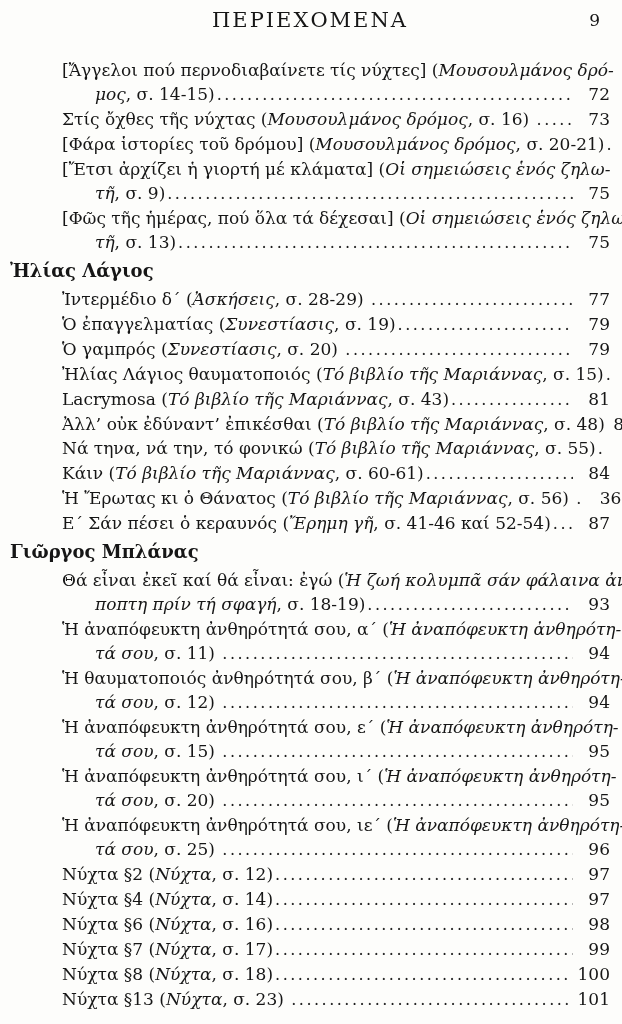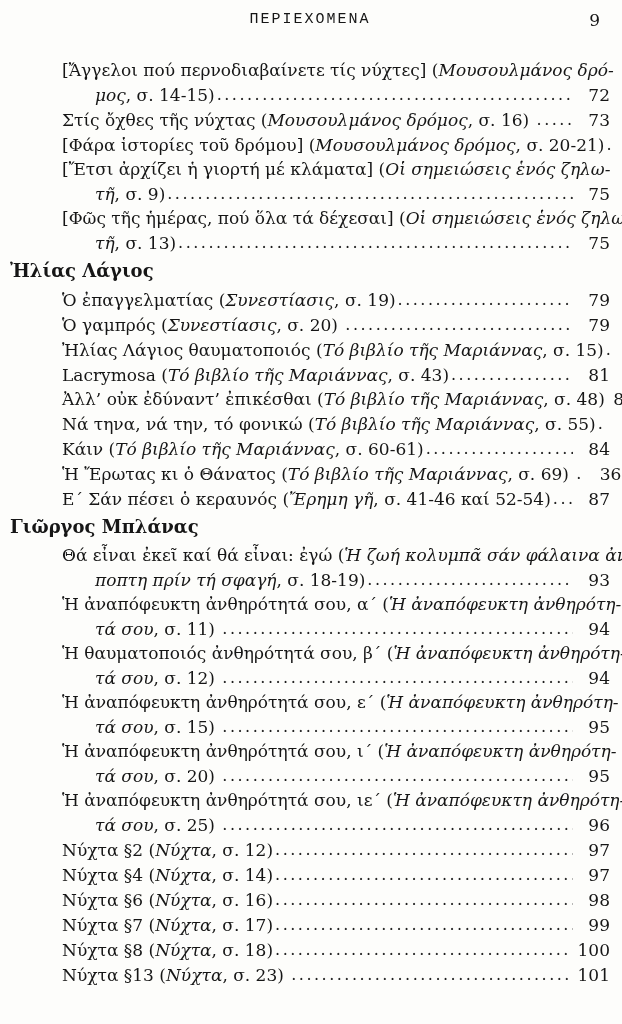--- a/index.html
+++ b/index.html
@@ -16,43 +16,42 @@
     padding: 8px 12px 0 10px;
     overflow: hidden;
   }
   .page-head {
     position: relative;
     height: 24px;
     margin-bottom: 26px;
   }
   .head-title {
     text-align: center;
-    font-size: 15px;
+    font-size: 21px;
     letter-spacing: 2px;
     line-height: 24px;
-    font-family: Liberation Mono, monospace;
   }
   .head-page {
     position: absolute;
     right: 10px;
     top: 0;
     font-size: 17px;
     line-height: 24px;
   }
   .section-heading {
     font-weight: bold;
     font-size: 18px;
     line-height: 24px;
     margin-top: 4px;
     margin-bottom: 4px;
   }
   .section:first-child .entries { margin-top: 0; }
   .entry-line {
     display: flex;
-    align-items: center;
+    align-items: flex-start;
     line-height: 24px;
     margin-left: 52px;
     white-space: pre;
   }
   .entry-line.indent { margin-left: 85px; }
   .seg { white-space: pre; }
   .seg.i { font-style: italic; }
   .leader {
     flex: 1 1 auto;
     overflow: hidden;
@@ -102,20 +101,23 @@
           <div class="entry">
             <div class="entry-line"><span class="seg r">[Φῶς τῆς ἡμέρας, πού ὅλα τά δέχεσαι] (</span><span class="seg i">Οἱ σημειώσεις ἑνός ζηλω-</span></div>
             <div class="entry-line indent"><span class="seg i">τῆ</span><span class="seg r">, σ. 13)</span><span class="leader"></span><span class="pagenum">75</span></div>
           </div>
         </div>
       </div>
       <div class="section">
         <div class="section-heading">Ἠλίας Λάγιος</div>
         <div class="entries">
           <div class="entry">
+            <div class="entry-line"><span class="seg r">Ἰντερμέδιο δ΄ (</span><span class="seg i">Ἀσκήσεις</span><span class="seg r">, σ. 28-29) </span><span class="leader"></span><span class="pagenum">77</span></div>
+          </div>
+          <div class="entry">
             <div class="entry-line"><span class="seg r">Ὁ ἐπαγγελματίας (</span><span class="seg i">Συνεστίασις</span><span class="seg r">, σ. 19)</span><span class="leader"></span><span class="pagenum">79</span></div>
           </div>
           <div class="entry">
             <div class="entry-line"><span class="seg r">Ὁ γαμπρός (</span><span class="seg i">Συνεστίασις</span><span class="seg r">, σ. 20) </span><span class="leader"></span><span class="pagenum">79</span></div>
           </div>
           <div class="entry">
             <div class="entry-line"><span class="seg r">Ἠλίας Λάγιος θαυματοποιός (</span><span class="seg i">Τό βιβλίο τῆς Μαριάννας</span><span class="seg r">, σ. 15)</span><span class="leader"></span><span class="pagenum">80</span></div>
           </div>
           <div class="entry">
             <div class="entry-line"><span class="seg r">Lacrymosa (</span><span class="seg i">Τό βιβλίο τῆς Μαριάννας</span><span class="seg r">, σ. 43)</span><span class="leader"></span><span class="pagenum">81</span></div>
@@ -123,21 +125,21 @@
           <div class="entry">
             <div class="entry-line"><span class="seg r">Ἀλλ’ οὐκ ἐδύναντ’ ἐπικέσθαι (</span><span class="seg i">Τό βιβλίο τῆς Μαριάννας</span><span class="seg r">, σ. 48)</span><span class="spacer"></span><span class="pagenum">82</span></div>
           </div>
           <div class="entry">
             <div class="entry-line"><span class="seg r">Νά τηνα, νά την, τό φονικώ (</span><span class="seg i">Τό βιβλίο τῆς Μαριάννας</span><span class="seg r">, σ. 55)</span><span class="leader"></span><span class="pagenum">83</span></div>
           </div>
           <div class="entry">
             <div class="entry-line"><span class="seg r">Κάιν (</span><span class="seg i">Τό βιβλίο τῆς Μαριάννας</span><span class="seg r">, σ. 60-61)</span><span class="leader"></span><span class="pagenum">84</span></div>
           </div>
           <div class="entry">
-            <div class="entry-line"><span class="seg r">Ἡ Ἔρωτας κι ὁ Θάνατος (</span><span class="seg i">Τό βιβλίο τῆς Μαριάννας</span><span class="seg r">, σ. 69) </span><span class="leader"></span><span class="pagenum">36</span></div>
+            <div class="entry-line"><span class="seg r">Ἡ Ἔρωτας κι ὁ Θάνατος (</span><span class="seg i">Τό βιβλίο τῆς Μαριάννας</span><span class="seg r">, σ. 56) </span><span class="leader"></span><span class="pagenum">36</span></div>
           </div>
           <div class="entry">
             <div class="entry-line"><span class="seg r">Ε΄ Σάν πέσει ὁ κεραυνός (</span><span class="seg i">Ἔρημη γῆ</span><span class="seg r">, σ. 41-46 καί 52-54)</span><span class="leader"></span><span class="pagenum">87</span></div>
           </div>
         </div>
       </div>
       <div class="section">
         <div class="section-heading">Γιῶργος Μπλάνας</div>
         <div class="entries">
           <div class="entry">

